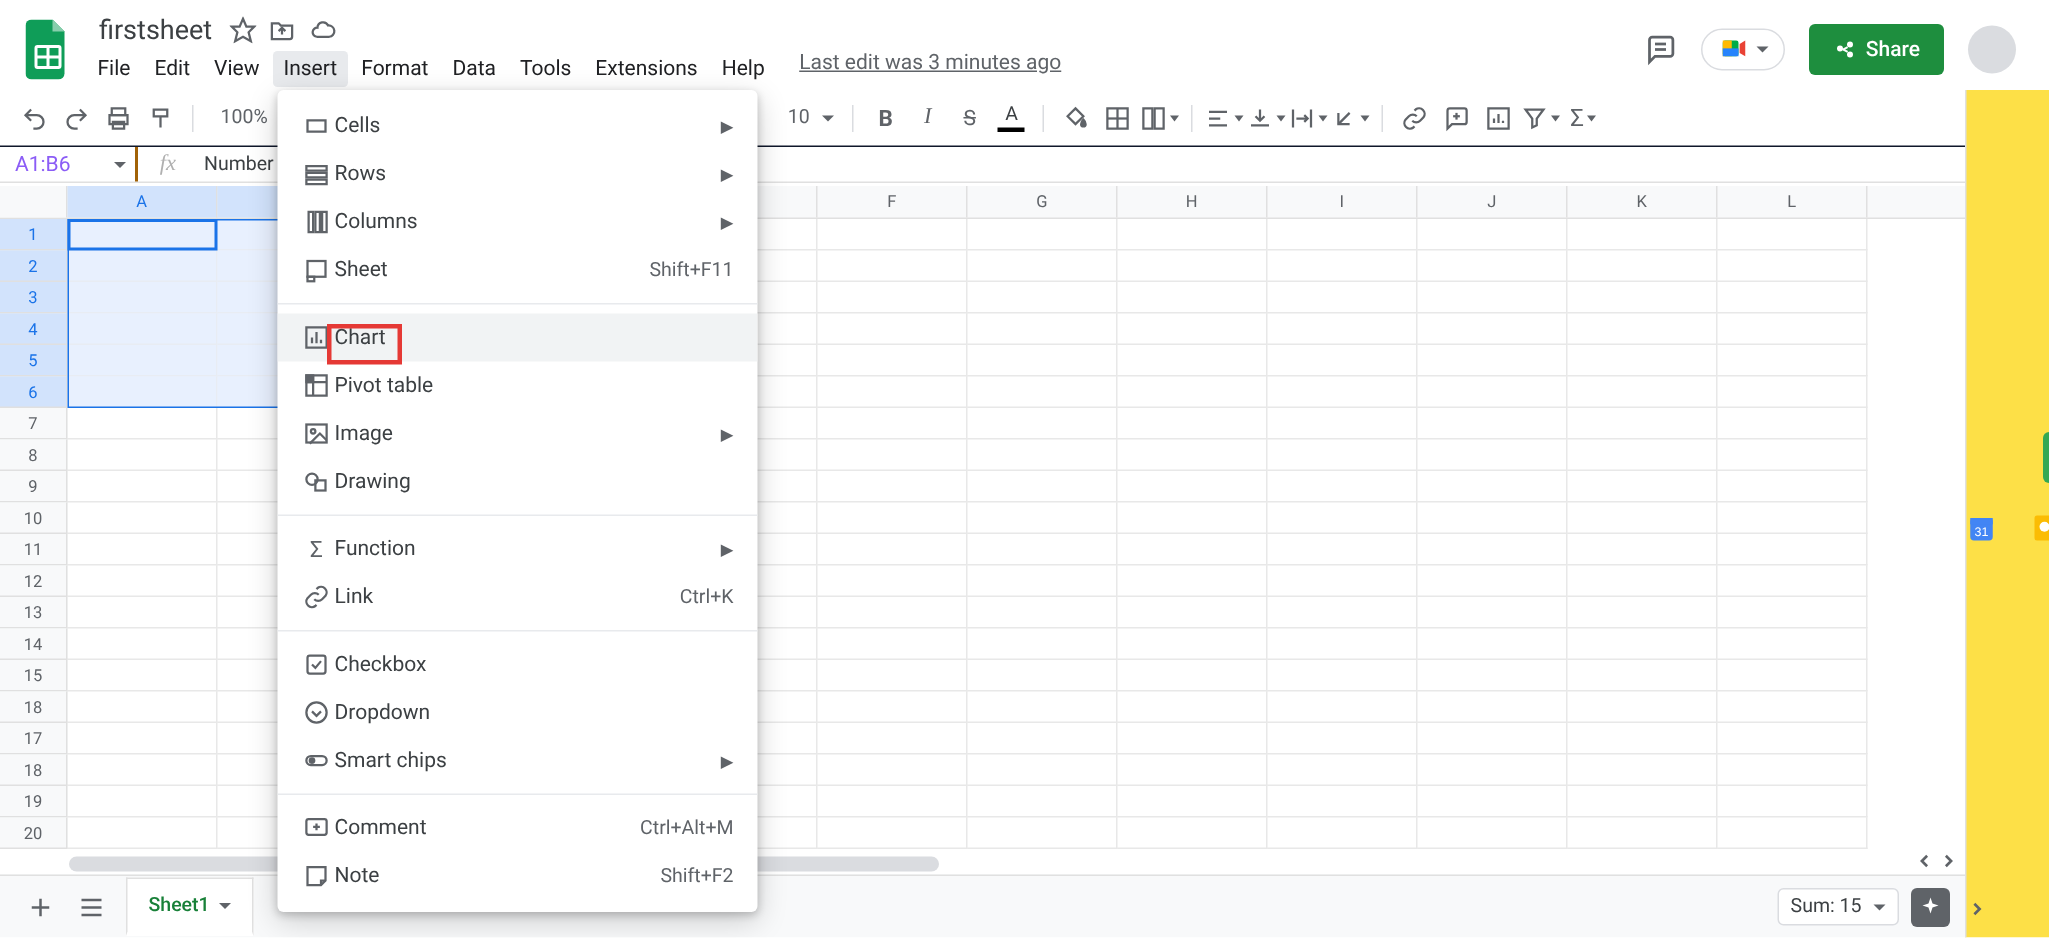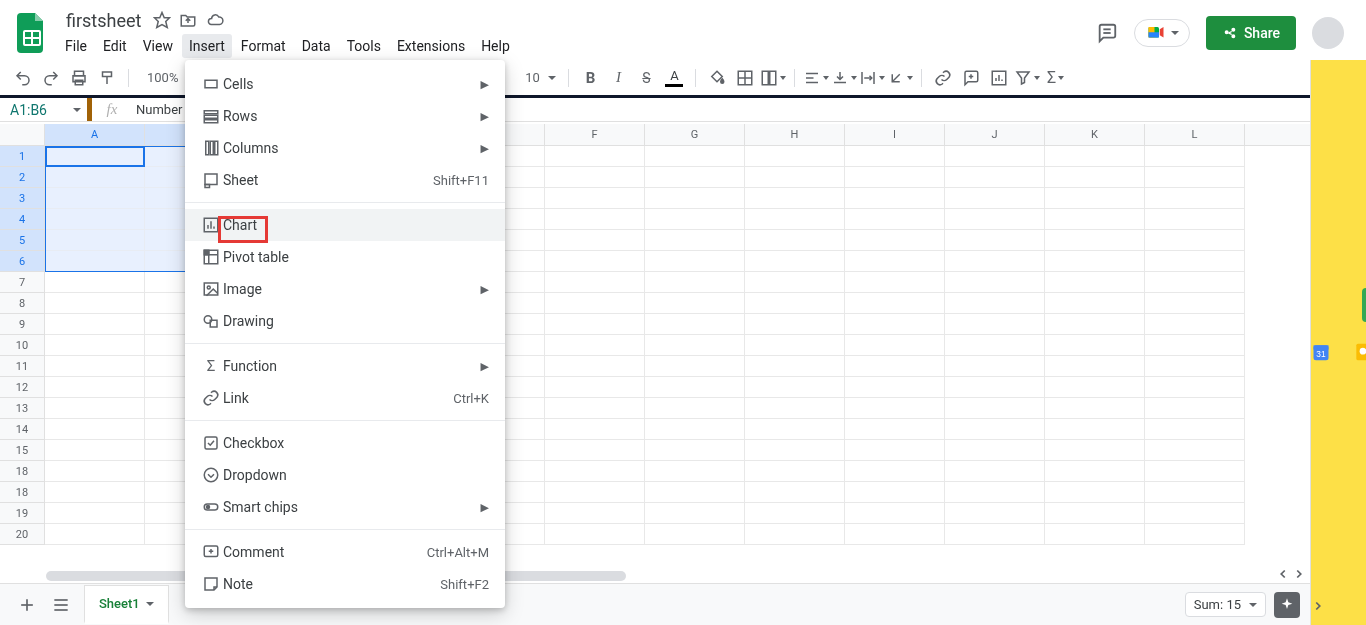--- a/index.html
+++ b/index.html
@@ -63,21 +63,21 @@
   .avatar {
     width:32px; height:32px; border-radius:50%;
     background:#dadce0;
   }
   
   .toolbar {
     height: 38px;
     display:flex; align-items:center;
     padding: 0 10px;
     gap: 2px;
-    border-bottom:3px solid #0f172a;
+    border-bottom:1px solid #0f172a;
     color:#5f6368;
   }
   .tb-sep { width:1px; height:18px; background:#dadce0; margin:0 6px;}
   .tb-btn {
     width:26px; height:26px; display:flex; align-items:center; justify-content:center;
     border-radius:2px;
   }
   .tb-txt { padding:0 6px; min-width:28px; text-align:center;}
   .zoom-box {
     display:flex; align-items:center; gap:2px;
@@ -94,22 +94,22 @@
     width:18px;height:3px;background:#000;margin-top:1px;
   }
   .tb-collapse { margin-left:auto; }
   
   .formularow {
     height:24px; display:flex; align-items:center; border-bottom:1px solid #e0e0e0;
     font-size:13px;
   }
   .namebox {
     width:92px; height:100%; display:flex; align-items:center; justify-content:space-between;
-    padding: 0 6px 0 10px; border-right:5px solid #a16207;
-    color:#0f766e; font-size:14px;
+    padding: 0 6px 0 10px; border-right:2px solid #a16207;
+    color:#8b5cf6; font-size:14px;
   }
   .fxcell {
     width:40px; display:flex; align-items:center; justify-content:center;
     color:#b0b0b0; font-style:italic; font-family: "Times New Roman", serif; font-size:15px;
   }
   .formula-input { padding-left:4px; color:#3c4043; font-size:13px;}
   
   .gridwrap {
     position:absolute; left:0; right:56px; top:124px; bottom:42px;
     overflow:hidden;
@@ -269,20 +269,21 @@
     <div class="menubar">
       <span class="mi">File</span>
       <span class="mi">Edit</span>
       <span class="mi">View</span>
       <span class="mi active">Insert</span>
       <span class="mi">Format</span>
       <span class="mi">Data</span>
       <span class="mi">Tools</span>
       <span class="mi">Extensions</span>
       <span class="mi">Help</span>
+      <a class="last-edit" href="#">Last edit was 3 minutes ago</a>
     </div>
   </div>
   <div class="right-actions">
     <span>
       <svg width="22" height="22" viewBox="0 0 24 24" fill="none" stroke="#5f6368" stroke-width="2">
           <path d="M21 15a2 2 0 0 1-2 2H8l-4 4V5a2 2 0 0 1 2-2h13a2 2 0 0 1 2 2z"></path>
           <line x1="8" y1="8" x2="16" y2="8"></line>
           <line x1="8" y1="12" x2="16" y2="12"></line>
         </svg>
     </span>
@@ -699,20 +700,35 @@
         <div class="cell"></div>
         <div class="cell"></div>
         <div class="cell"></div>
         <div class="cell"></div>
         <div class="cell"></div>
         <div class="cell"></div>
         <div class="cell"></div>
         <div class="cell"></div>
       </div>
       <div class="row">
+        <div class="rh">17</div>
+        <div class="cell"></div>
+        <div class="cell"></div>
+        <div class="cell"></div>
+        <div class="cell"></div>
+        <div class="cell"></div>
+        <div class="cell"></div>
+        <div class="cell"></div>
+        <div class="cell"></div>
+        <div class="cell"></div>
+        <div class="cell"></div>
+        <div class="cell"></div>
+        <div class="cell"></div>
+      </div>
+      <div class="row">
         <div class="rh">18</div>
         <div class="cell"></div>
         <div class="cell"></div>
         <div class="cell"></div>
         <div class="cell"></div>
         <div class="cell"></div>
         <div class="cell"></div>
         <div class="cell"></div>
         <div class="cell"></div>
         <div class="cell"></div>

